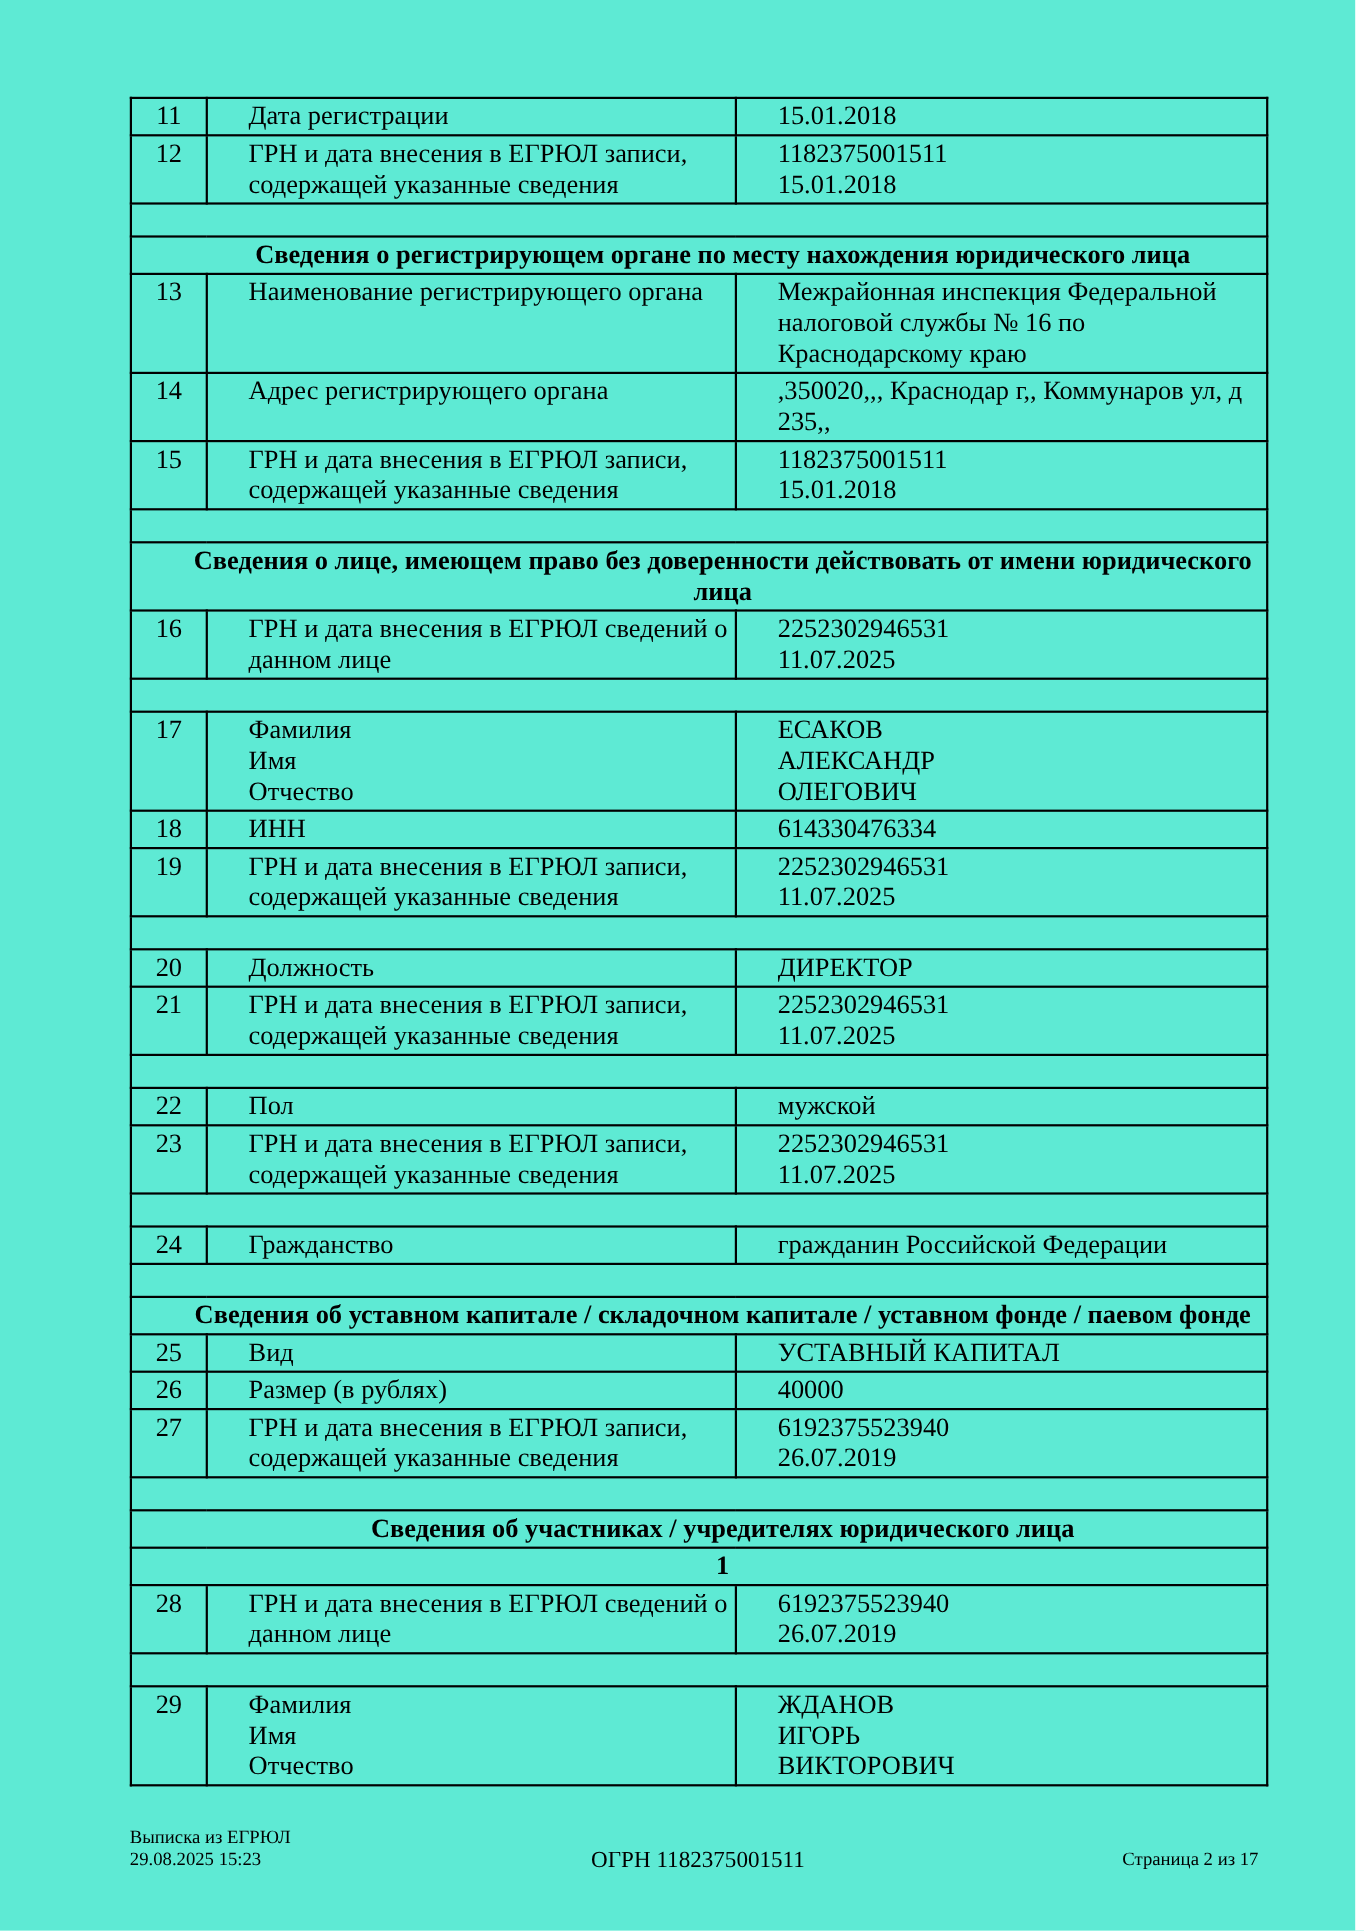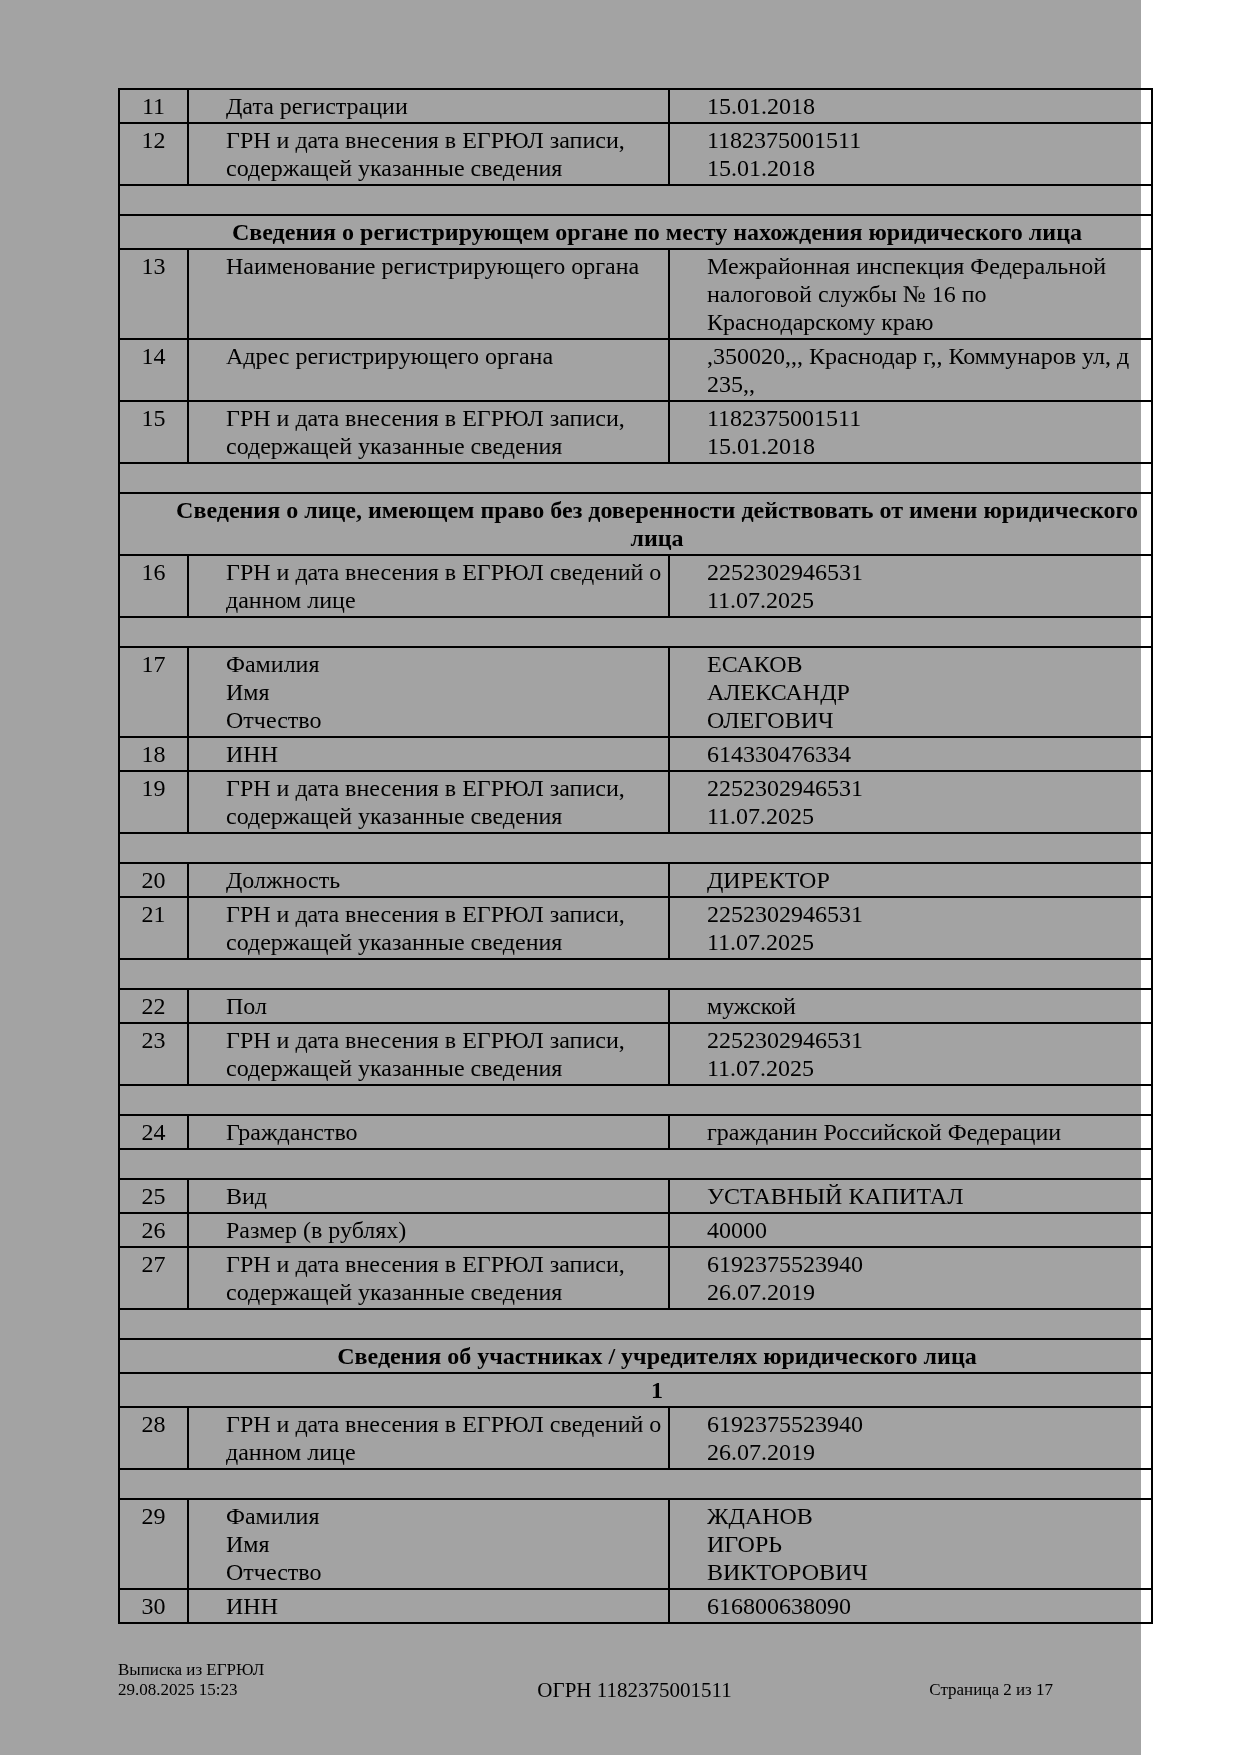--- a/index.html
+++ b/index.html
@@ -4,21 +4,21 @@
 <style>
   * { margin: 0; padding: 0; box-sizing: border-box; }
   html, body { background: #ffffff; }
   body {
     width: 1240px; height: 1755px;
     font-family: "Liberation Serif", "DejaVu Serif", serif;
     color: #000;
     position: relative;
     overflow: hidden;
   }
-  .page { position: relative; width: 1141px; height: 1755px; background: #a3a3a3; }
+  .page { position: relative; width: 1232px; height: 1755px; background: #5eead4; }
 
   table.egrul {
     position: absolute;
     left: 118px; top: 88px;
     width: 1033px;
     border-collapse: collapse;
     table-layout: fixed;
   }
   table.egrul td {
     border: 2px solid #000;
@@ -229,20 +229,23 @@
           <td class="col-label">
             <div class="line">Гражданство</div>
           </td>
           <td class="col-value">
             <div class="line">гражданин Российской Федерации</div>
           </td>
         </tr>
         <tr class="spacer-row">
           <td colspan="3"></td>
         </tr>
+        <tr class="section-row">
+          <td colspan="3">Сведения об уставном капитале / складочном капитале / уставном фонде / паевом фонде</td>
+        </tr>
         <tr class="data-row">
           <td class="col-num">25</td>
           <td class="col-label">
             <div class="line">Вид</div>
           </td>
           <td class="col-value">
             <div class="line">УСТАВНЫЙ КАПИТАЛ</div>
           </td>
         </tr>
         <tr class="data-row">
@@ -290,29 +293,20 @@
           <td class="col-num">29</td>
           <td class="col-label">
             <div class="line">Фамилия</div>
             <div class="line">Имя</div>
             <div class="line">Отчество</div>
           </td>
           <td class="col-value">
             <div class="line">ЖДАНОВ</div>
             <div class="line">ИГОРЬ</div>
             <div class="line">ВИКТОРОВИЧ</div>
-          </td>
-        </tr>
-        <tr class="data-row">
-          <td class="col-num">30</td>
-          <td class="col-label">
-            <div class="line">ИНН</div>
-          </td>
-          <td class="col-value">
-            <div class="line">616800638090</div>
           </td>
         </tr>
       </tbody>
   </table>
 
   <div class="footer-left">
     <div>Выписка из ЕГРЮЛ</div>
     <div>29.08.2025 15:23</div>
   </div>
   <div class="footer-center">ОГРН 1182375001511</div>

